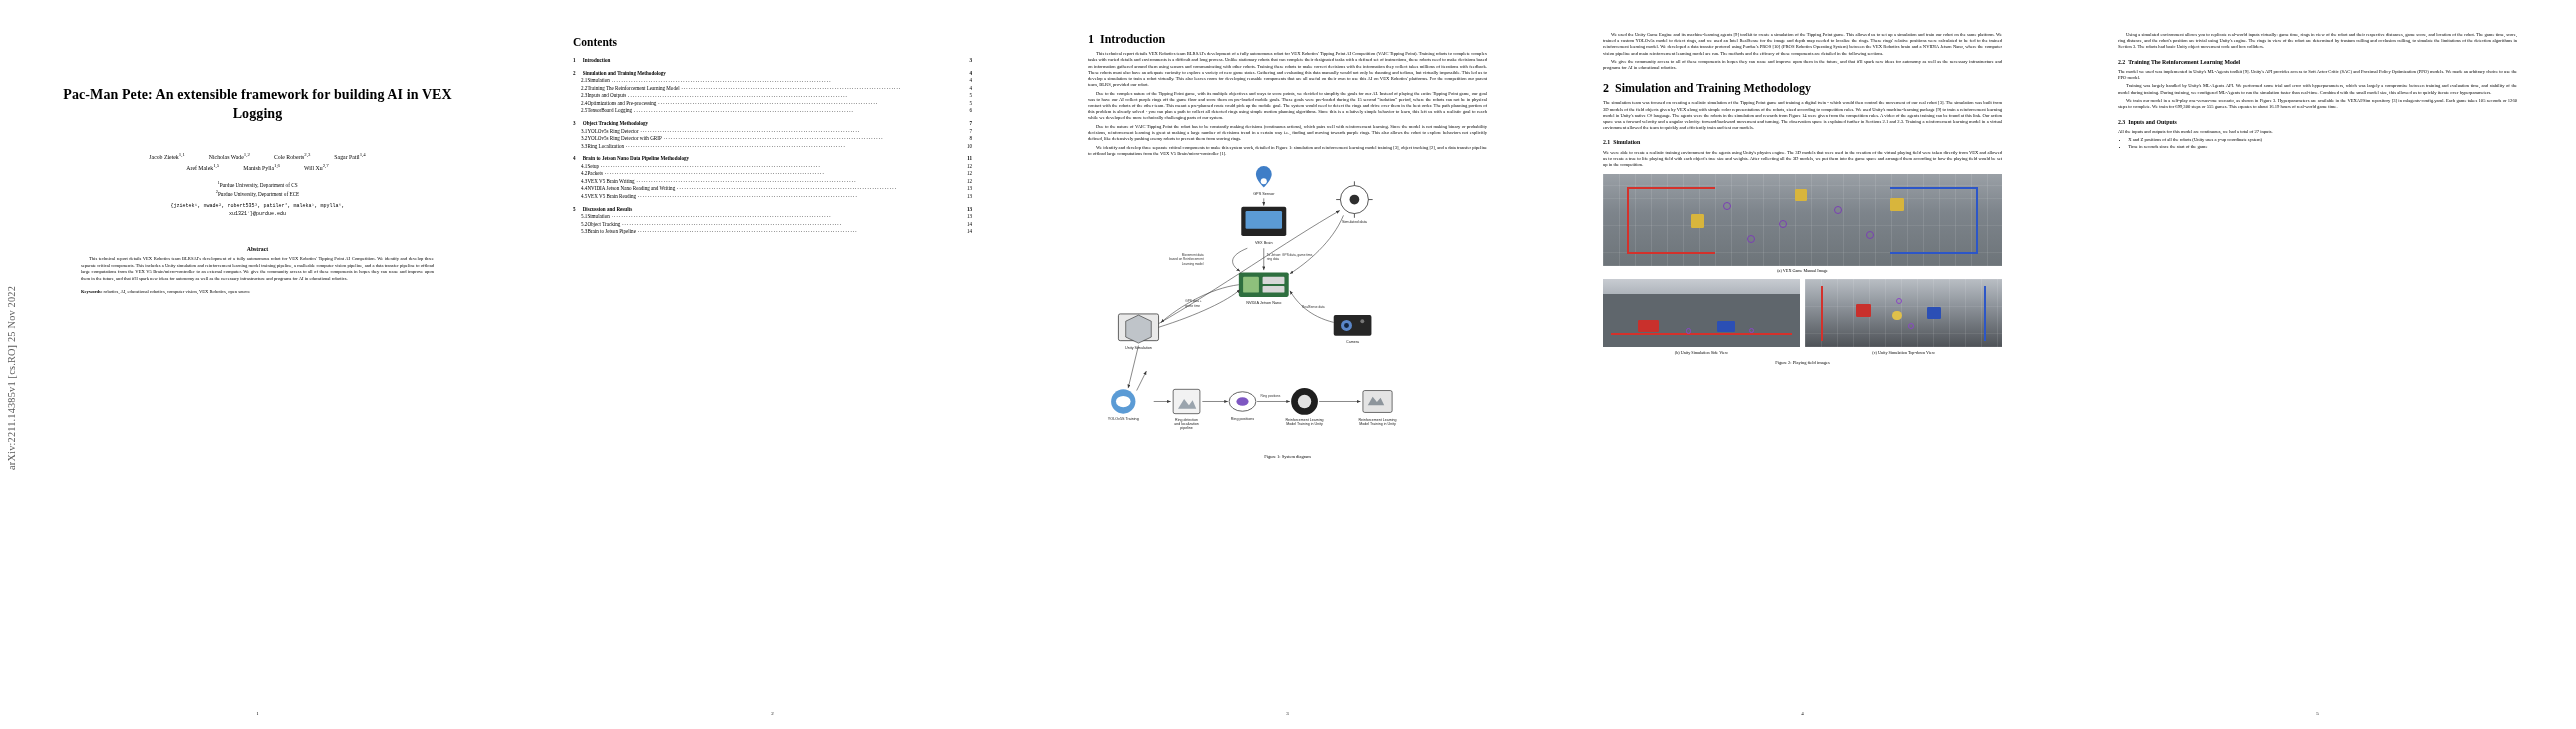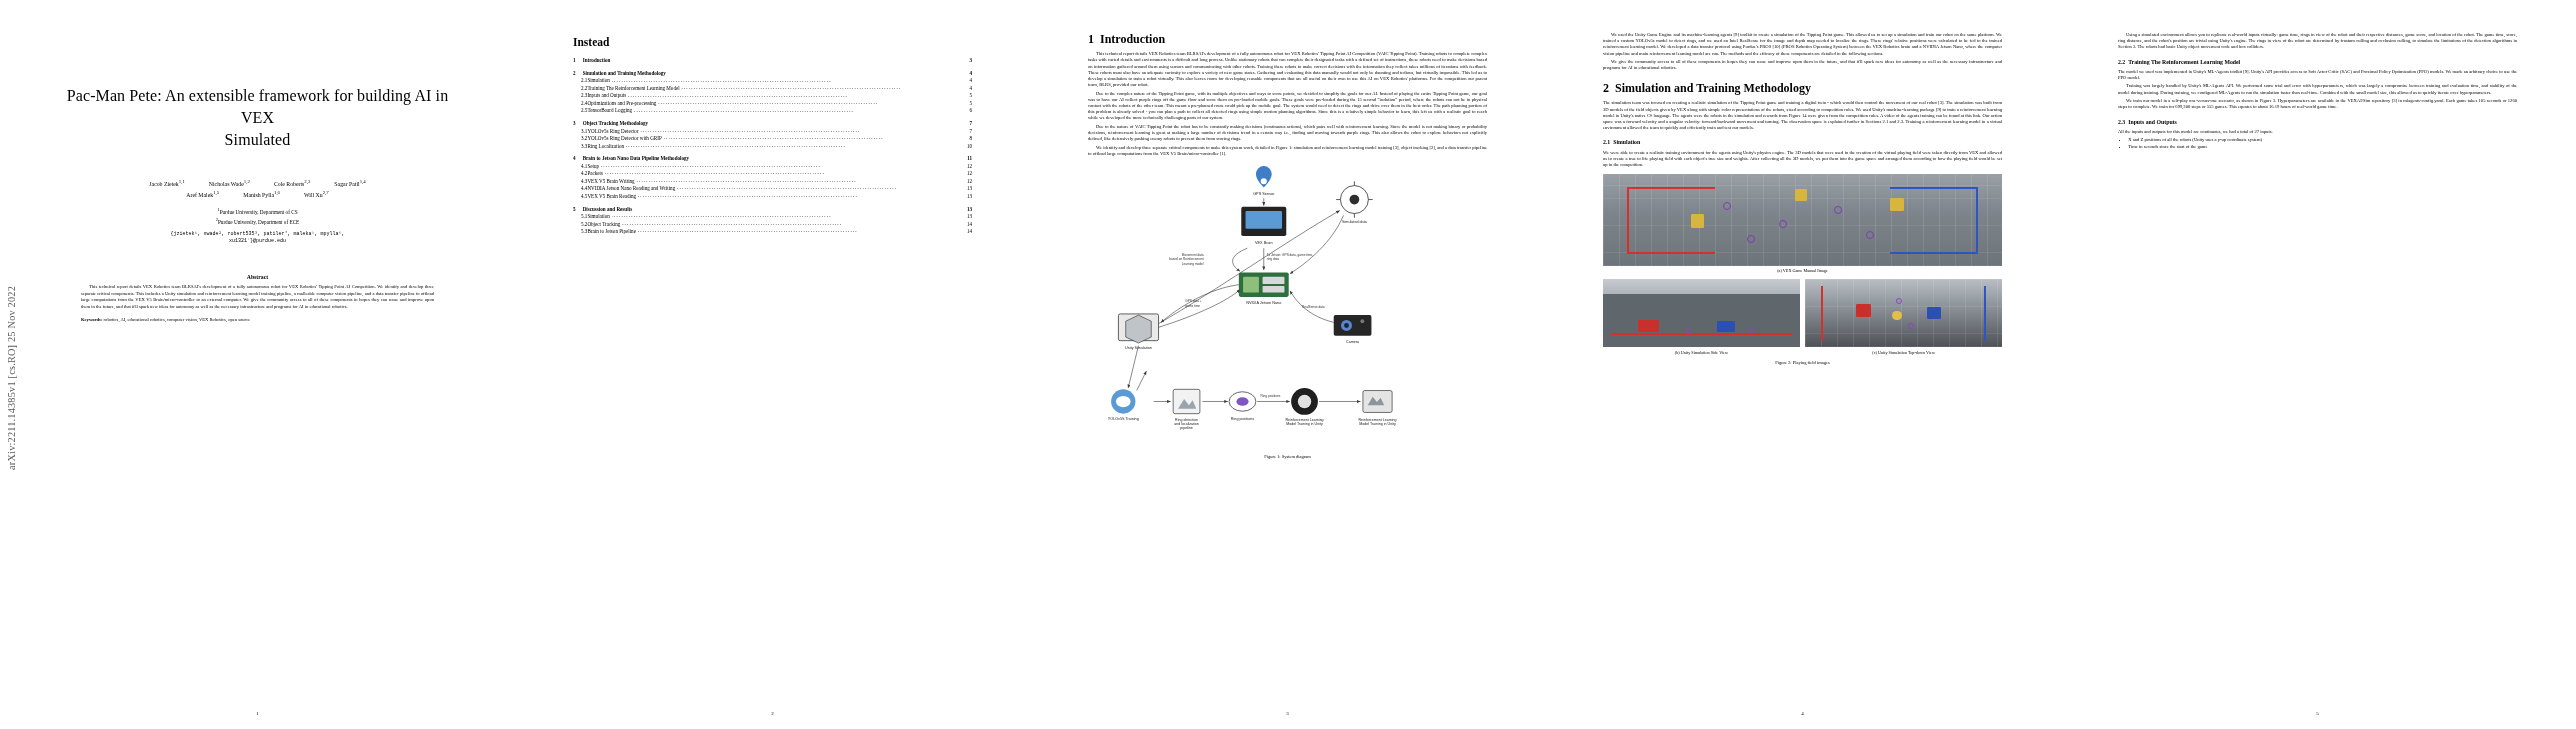--- a/index.html
+++ b/index.html
@@ -50,24 +50,24 @@
     white-space: nowrap;
     font-family: "Liberation Serif", serif;
     font-size: 10.3px;
     letter-spacing: 0.2px;
     color: #5a5a5a;
   }
 
   
   .doc-title {
     text-align: center;
-    font-size: 16px;
+    font-size: 14px;
     line-height: 1.38;
     margin: 53px 0 0 0;
-    font-weight: normal;
+    font-weight: bold;
     letter-spacing: 0.1px;
   }
   .authors {
     margin-top: 27px;
     text-align: center;
     font-size: 5.8px;
     line-height: 1.55;
   }
   .authors .row {
     display: flex;
@@ -228,21 +228,21 @@
 
 <div id="viewer">
 
   <div class="page">
     <div class="arxiv-stamp">arXiv:2211.14385v1  [cs.RO]  25 Nov 2022</div>
 
     <div class="page-body">
 
       <div class="doc-title">
         <span>Pac-Man Pete: An extensible framework for building AI in VEX</span><br>
-        <span>Simulated</span>
+        <span>Logging</span>
       </div>
 
       <div class="authors">
         <div class="row">
           <span><span>Jacob Zietek</span><sup>1,1</sup></span>
           <span><span>Nicholas Wade</span><sup>1,2</sup></span>
           <span><span>Cole Roberts</span><sup>2,3</sup></span>
           <span><span>Sagar Patil</span><sup>1,4</sup></span>
         </div>
         <div class="row second" style="gap:24px;">
@@ -270,21 +270,21 @@
           <span>robotics, AI, educational robotics, computer vision, VEX Robotics, open source</span>
         </div>
       </div>
 
     </div>
     <div class="pagenum">1</div>
   </div>
 
   <div class="page">
     <div class="page-body">
-      <div class="contents-title">Instead</div>
+      <div class="contents-title">Contents</div>
       <div class="toc" id="toc-root">
           <div class="toc-sec">
             <span class="toc-num">1</span>
             <span class="toc-label">Introduction</span>
             <span class="toc-dots">.........................................................................................</span>
             <span class="toc-page">3</span>
           </div>
           <div class="toc-sec">
             <span class="toc-num">2</span>
             <span class="toc-label">Simulation and Training Methodology</span>

